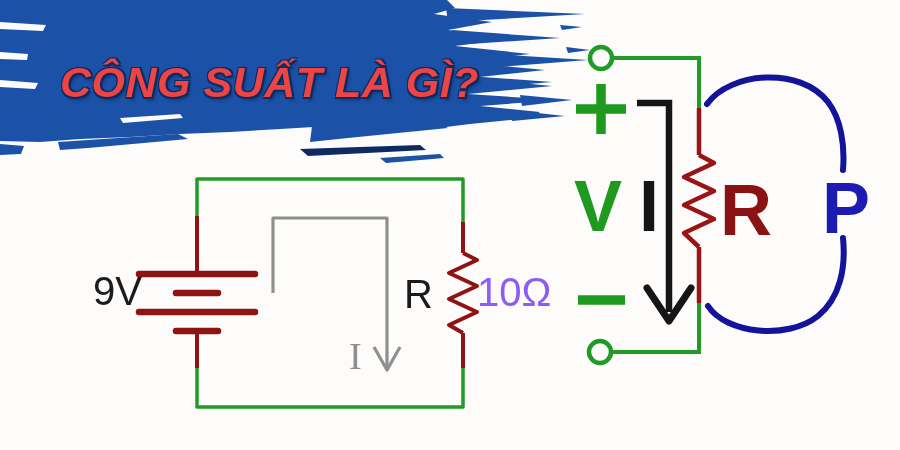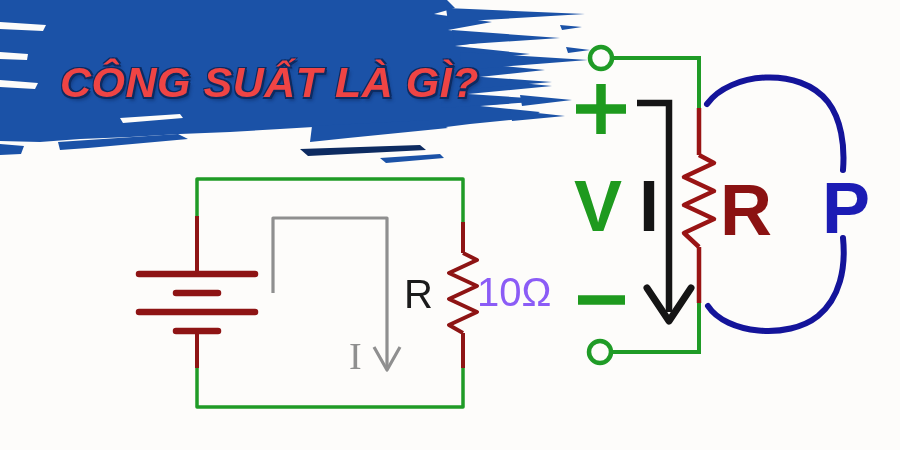--- a/index.html
+++ b/index.html
@@ -84,20 +84,21 @@
       <path stroke="#991414" stroke-width="4.5" stroke-linejoin="round" d="M699,155 L714,163 L684,177 L714,191 L684,205 L714,219 L684,233 L699,247"></path>
       <path stroke="#151515" stroke-width="6.5" d="M637,103 H669 V312"></path>
       <path stroke="#151515" stroke-width="7" stroke-linecap="round" stroke-linejoin="round" d="M647,288 L669,321 L691,288"></path>
       <path stroke="#14149a" stroke-width="6" stroke-linecap="round" d="M707,104 C730,72 800,66 828,102 C841,119 845,145 843,170"></path>
       <path stroke="#14149a" stroke-width="6" stroke-linecap="round" d="M843,238 C846,268 840,298 818,316 C788,340 726,334 708,306"></path>
     </g>
   </svg>
 
   <span class="label" id="title">CÔNG SUẤT LÀ GÌ?</span>
 
+  <span class="label" id="lbl-9v">9V</span>
   <span class="label" id="lbl-rL">R</span>
   <span class="label" id="lbl-ohm">10Ω</span>
   <span class="label" id="lbl-iL">I</span>
 
   <span class="label" id="lbl-v">V</span>
   <span class="label" id="lbl-iR">I</span>
   <span class="label" id="lbl-rR">R</span>
   <span class="label" id="lbl-p">P</span>
 </div>
 

